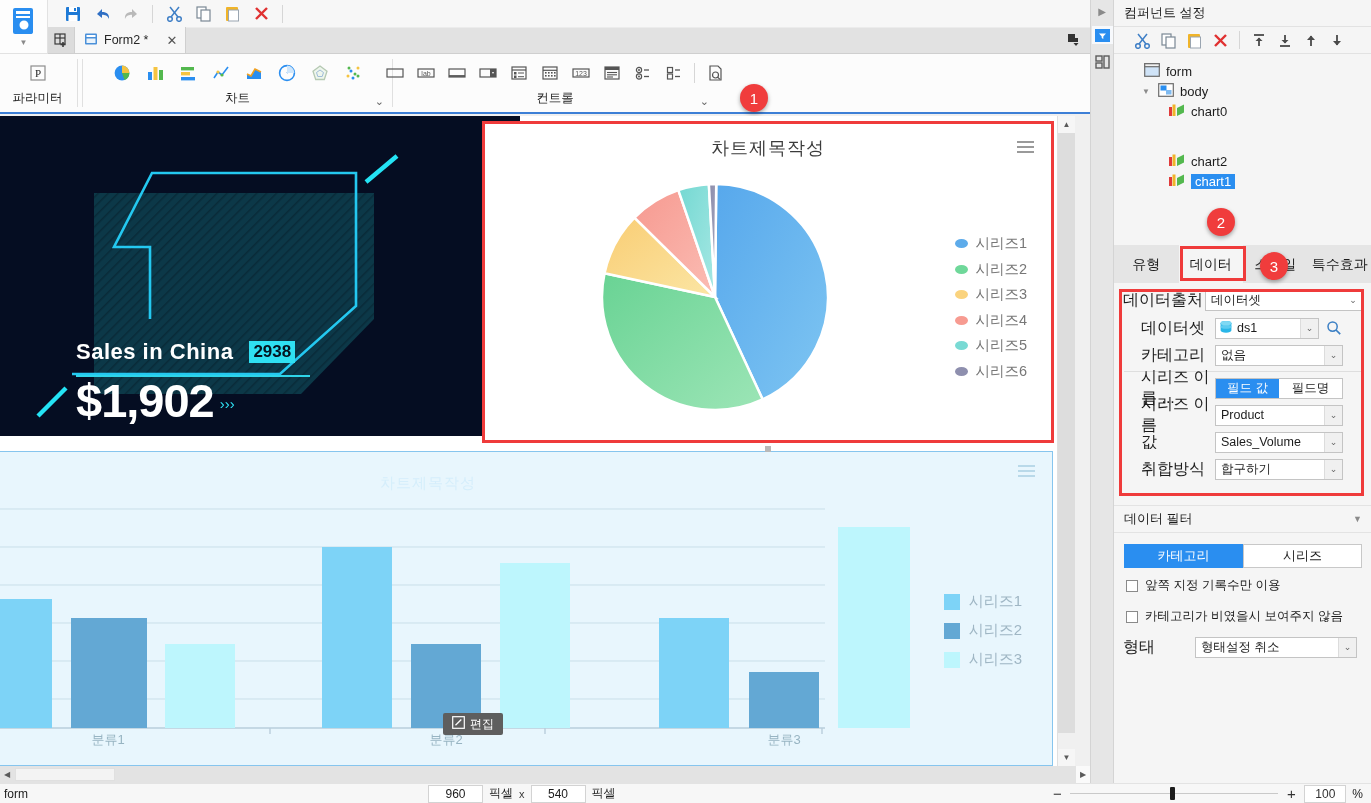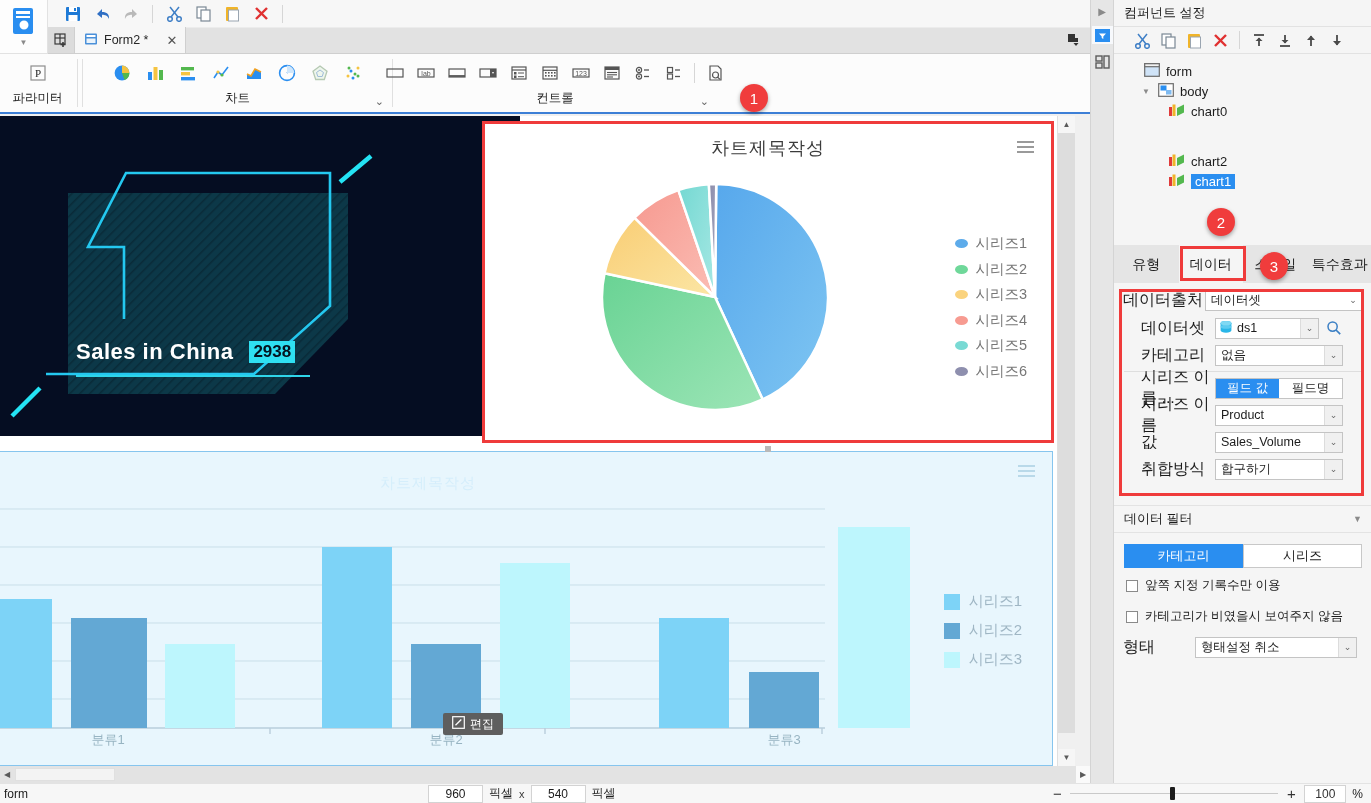--- a/index.html
+++ b/index.html
@@ -53,21 +53,21 @@
     border-left:1px solid #d4d4d4; display:flex; flex-direction:column;
     align-items:center; padding-top:6px; gap:9px; }
   #vstrip-arrow { color:#8a8a8a; font-size:10px; cursor:pointer; }
   #vstrip-tab-active { width:21px; height:18px; background:#f7f9fc; display:flex;
     align-items:center; justify-content:center; cursor:pointer; }
 
   
   #canvas { left:0; top:116px; width:1057px; height:650px; background:#fff; overflow:hidden; }
 
   
-  #kpi { left:0; top:0; width:520px; height:320px; background:#050d22; overflow:hidden; }
+  #kpi { left:0; top:0; width:520px; height:320px; background:#050d22; overflow:hidden;text-align:center; }
 
   
   #pie-panel { left:482px; top:5px; width:572px; height:322px; background:#fff;
     border:3px solid #ef3b3b; }
   #pie-title { text-align:center; font-size:18px; color:#3b3b3b; padding-top:12px;
     letter-spacing:1px; }
   #pie-menu { position:absolute; right:16px; top:16px; cursor:pointer; }
   #pie-legend { position:absolute; right:24px; top:110px; display:flex;
     flex-direction:column; gap:6.5px; }
   .lg-row { display:flex; align-items:center; gap:7px; font-size:14.5px; color:#777; cursor:pointer; }
@@ -490,20 +490,24 @@
       <line x1="340" y1="66" x2="371" y2="40" stroke="#24e3f5" stroke-width="4.5"></line>
       <line x1="12" y1="300" x2="40" y2="272" stroke="#24e3f5" stroke-width="4.5"></line>
       <line x1="75" y1="293" x2="310" y2="293" stroke="#1a5a6d" stroke-width="0"></line>
       <line x1="76" y1="292" x2="310" y2="292" stroke="#1a5a6d" stroke-width="0"></line>
     </svg>
     <div class="abs" style="left:76px;top:259px;width:234px;height:2px;background:#2fd5e9;"></div>
     <div class="abs" style="left:76px;top:263px;">
       <div style="display:flex;align-items:center;gap:16px;position:relative;top:-40px;">
         <span style="color:#fff;font-size:22px;font-weight:bold;letter-spacing:.5px;">Sales in China</span>
         <span style="background:#2fe0f2;color:#04121e;font-size:17px;font-weight:bold;padding:1px 4px;">2938</span>
+      </div>
+      <div style="display:flex;align-items:flex-end;gap:6px;position:relative;top:-28px;">
+        <span style="color:#fff;font-size:47px;font-weight:bold;letter-spacing:-1px;line-height:1;">$1,902</span>
+        <span style="color:#2fe0f2;font-size:15px;position:relative;top:-12px;">›››</span>
       </div>
     </div>
   </div>
 
   <div class="abs" id="pie-panel">
     <div id="pie-title">차트제목작성</div>
     <div id="pie-menu">
       <svg width="19" height="14" viewBox="0 0 19 14">
           <line x1="1" y1="2" x2="18" y2="2" stroke="#9a9a9a" stroke-width="2"></line>
           <line x1="1" y1="7" x2="18" y2="7" stroke="#9a9a9a" stroke-width="2"></line>

